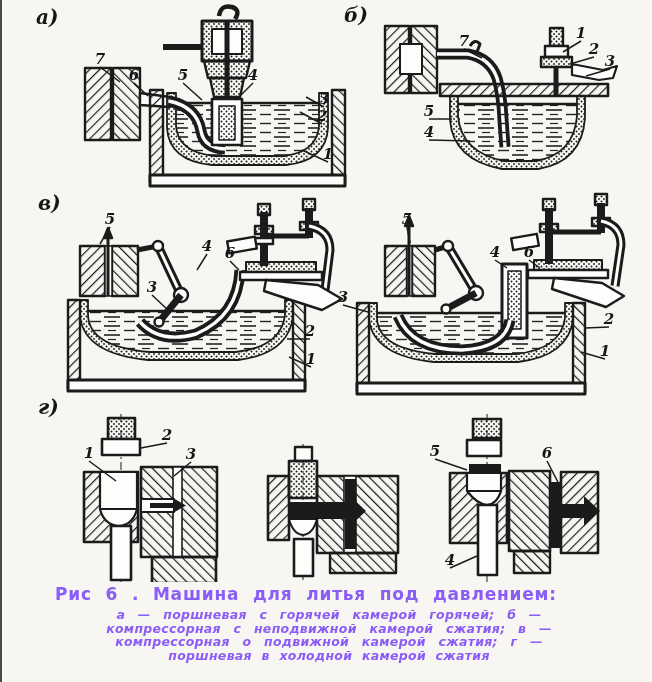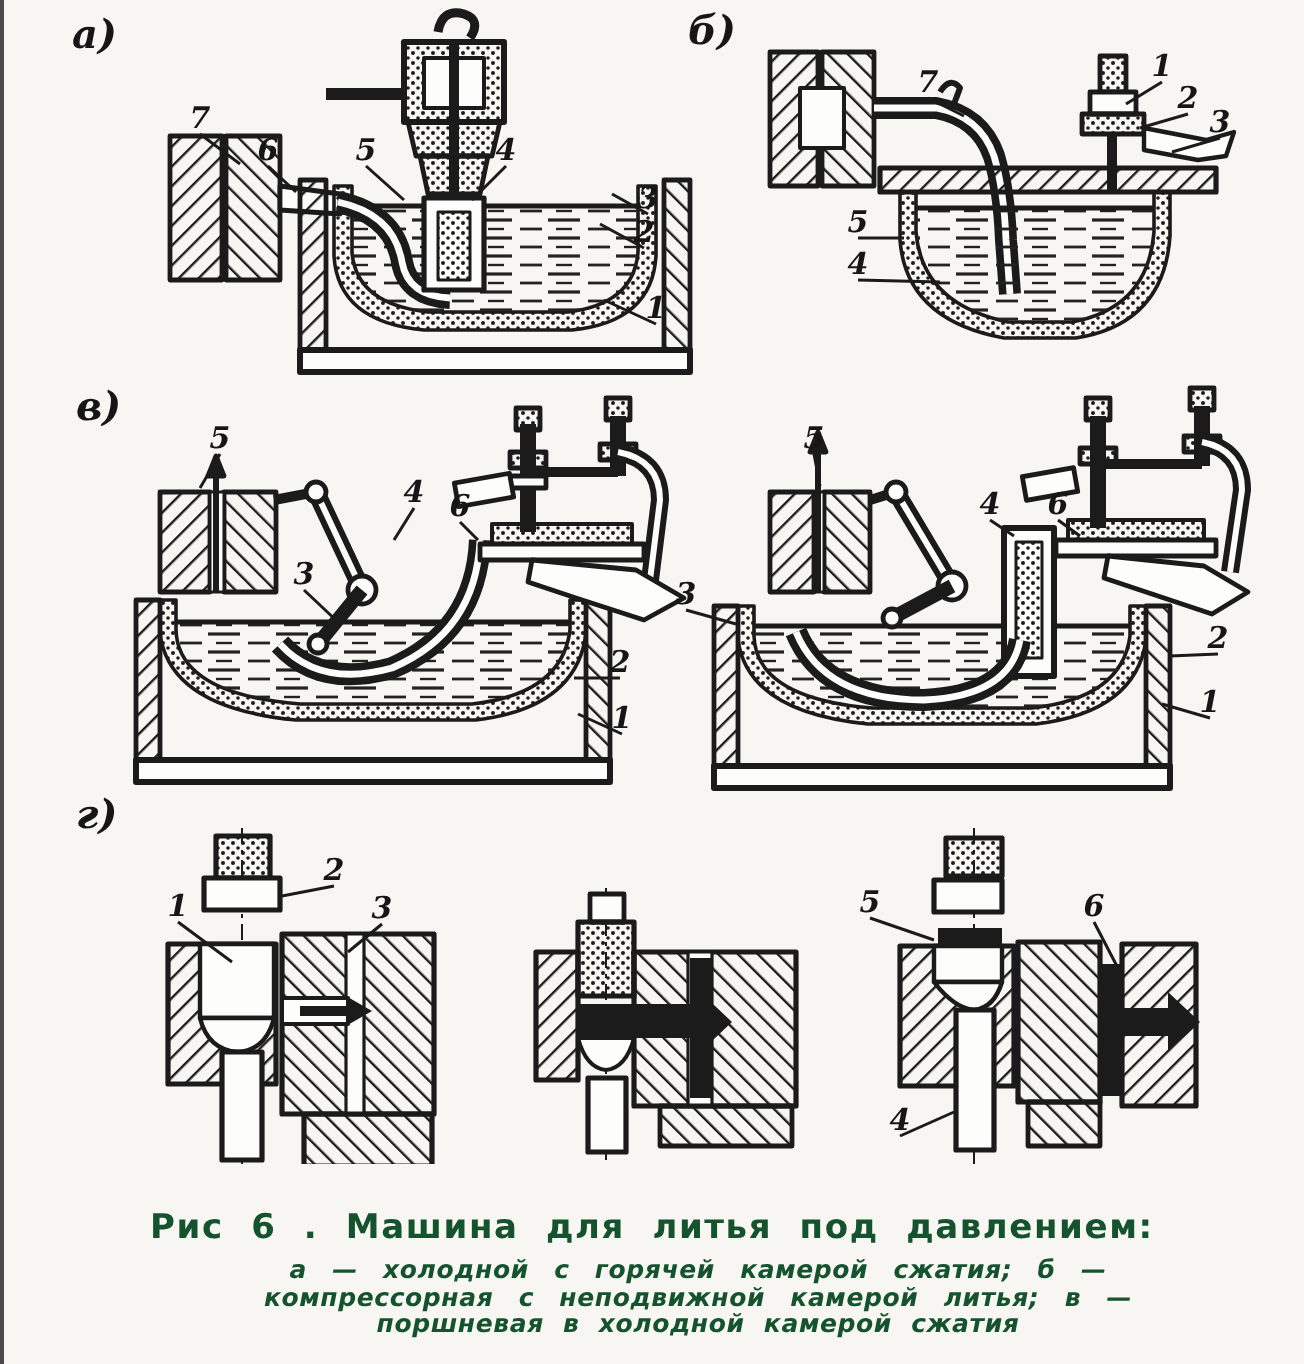--- a/index.html
+++ b/index.html
@@ -6,21 +6,21 @@
   body{width:652px;height:682px;overflow:hidden;background:#e9e7e2;}
   .page{position:relative;width:652px;height:682px;background:#f7f6f2;overflow:hidden;
         font-family:"DejaVu Sans",sans-serif;}
   .left-edge{position:absolute;left:0;top:0;width:2px;height:682px;background:#4a4a4a;}
   #fig-svg{position:absolute;left:0;top:0;}
   .panel-label{font-family:"DejaVu Serif",serif;font-style:italic;font-weight:700;
                font-size:20px;fill:#161616;}
   .callout{font-family:"DejaVu Serif",serif;font-style:italic;font-weight:700;
            font-size:15px;fill:#161616;text-anchor:middle;}
   .leader{stroke:#1b1b1b;stroke-width:1.5;}
-  .caption{position:absolute;left:55px;top:604px;width:548px;color:#14532d;margin-left:20px;}
+  .caption{position:absolute;left:55px;top:584px;width:548px;color:#8b5cf6;}
   .cap-title{font-weight:700;font-size:17px;letter-spacing:.8px;word-spacing:7px;
              white-space:nowrap;font-family:"DejaVu Sans",sans-serif;}
   .cap-lines{margin-top:4px;}
   .cap-line{font-style:italic;font-weight:700;font-size:12.5px;line-height:13.5px;
             text-align:center;word-spacing:8px;letter-spacing:.3px;
             font-family:"DejaVu Sans",sans-serif;}
   .cap-line.last{word-spacing:5px;font-style:italic;}
 </style>
 </head>
 <body>
@@ -278,18 +278,19 @@
         <line x1="547" y1="461" x2="560" y2="486" class="leader"></line>
         <text x="547" y="458" class="callout">6</text>
         <line x1="450" y1="568" x2="477" y2="556" class="leader"></line>
         <text x="450" y="565" class="callout">4</text>
       </g>
   </svg>
 
   <div class="caption">
     <div class="cap-title">Рис 6 . Машина для литья под давлением:</div>
     <div class="cap-lines">
-      <div class="cap-line">а — холодной  с  горячей  камерой  сжатия;  б —</div>
-      <div class="cap-line">компрессорная с неподвижной камерой литья; в —</div>
+      <div class="cap-line">а — поршневая  с  горячей  камерой  горячей;  б —</div>
+      <div class="cap-line">компрессорная с неподвижной камерой сжатия; в —</div>
+      <div class="cap-line">компрессорная о подвижной  камерой  сжатия;  г —</div>
       <div class="cap-line last">поршневая в холодной камерой сжатия</div>
     </div>
   </div>
 </div>
 
 </body></html>

